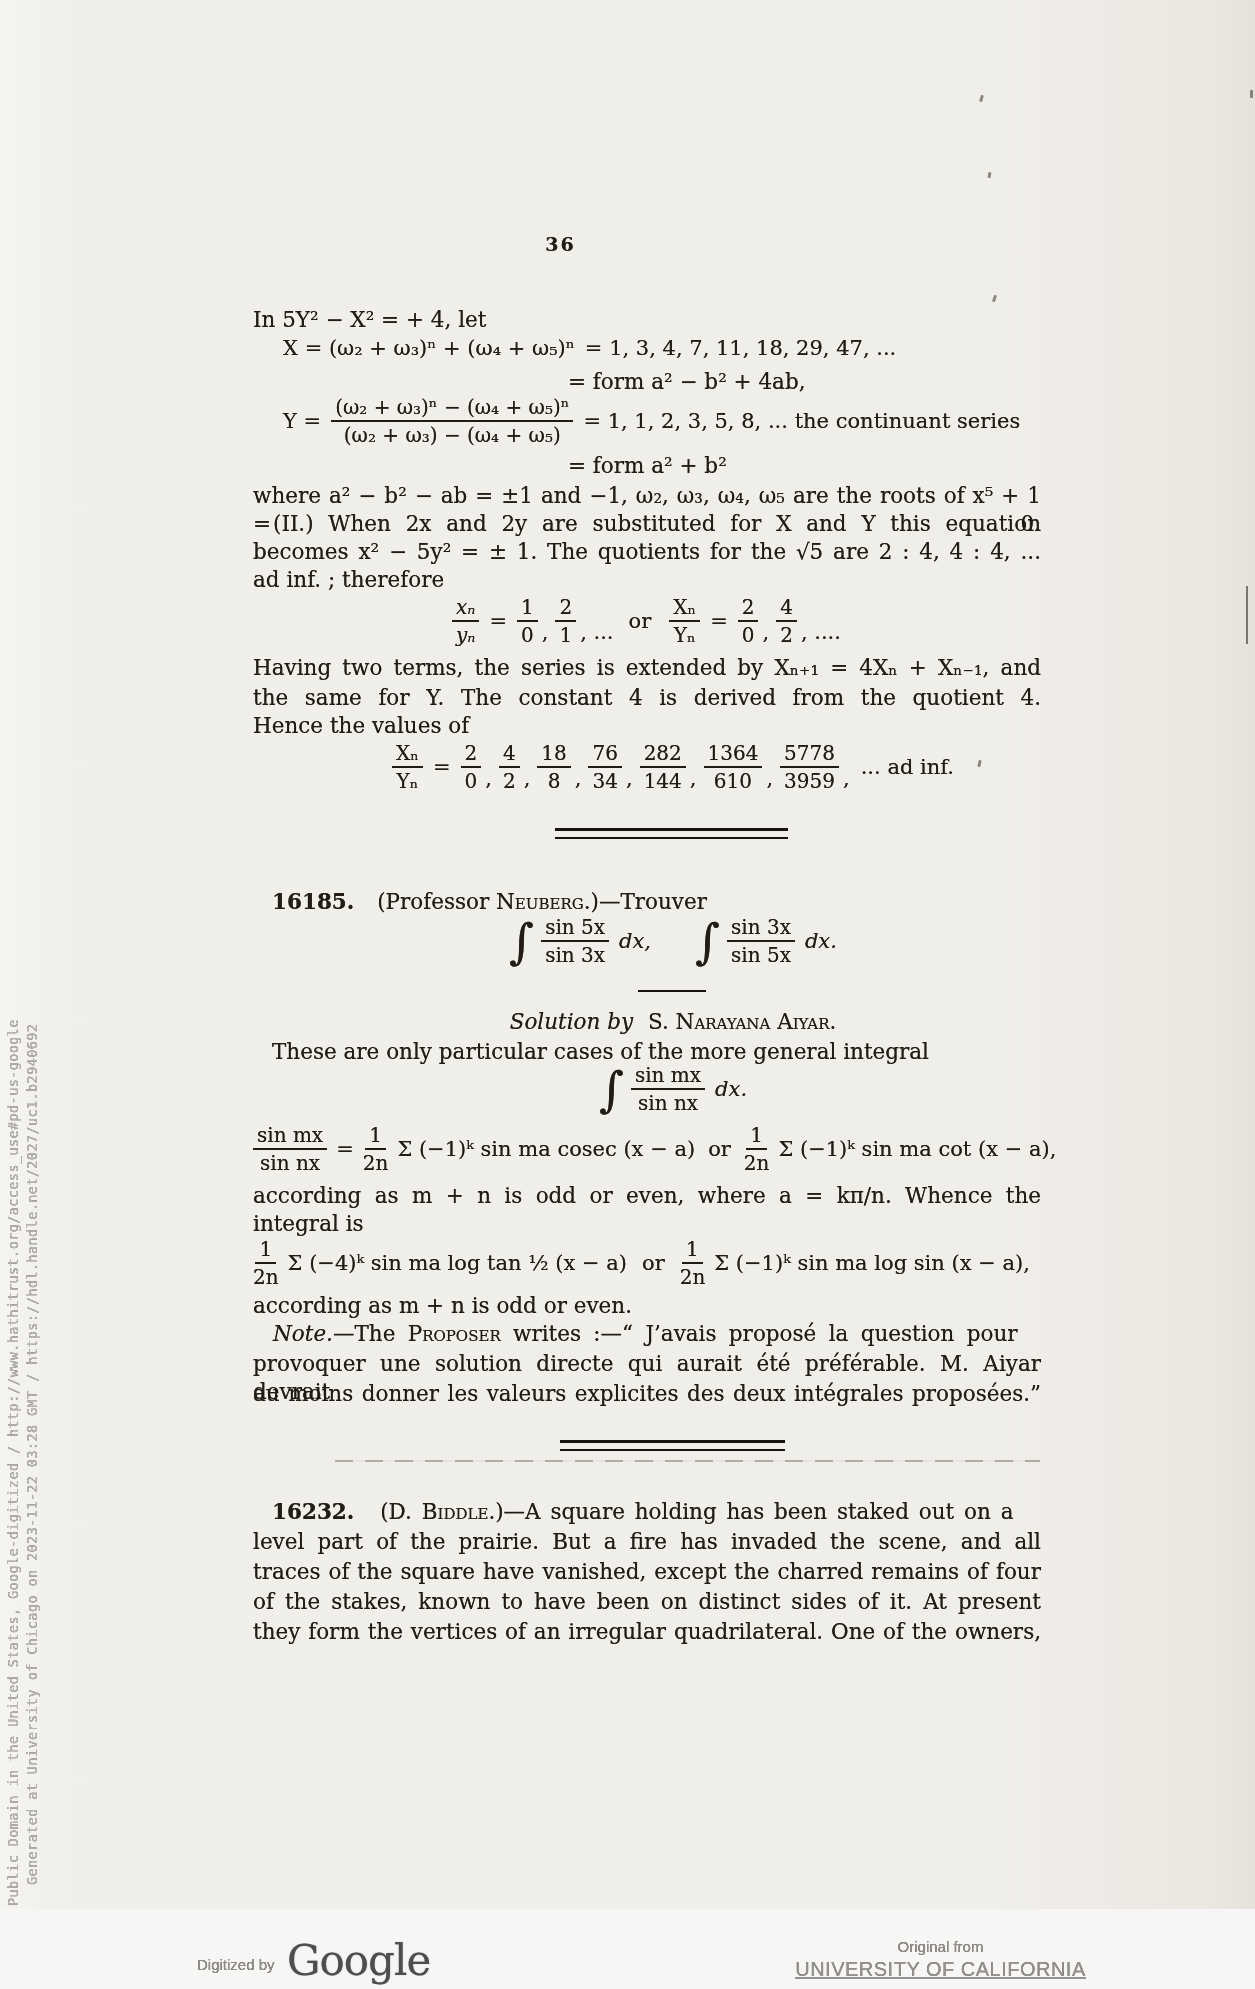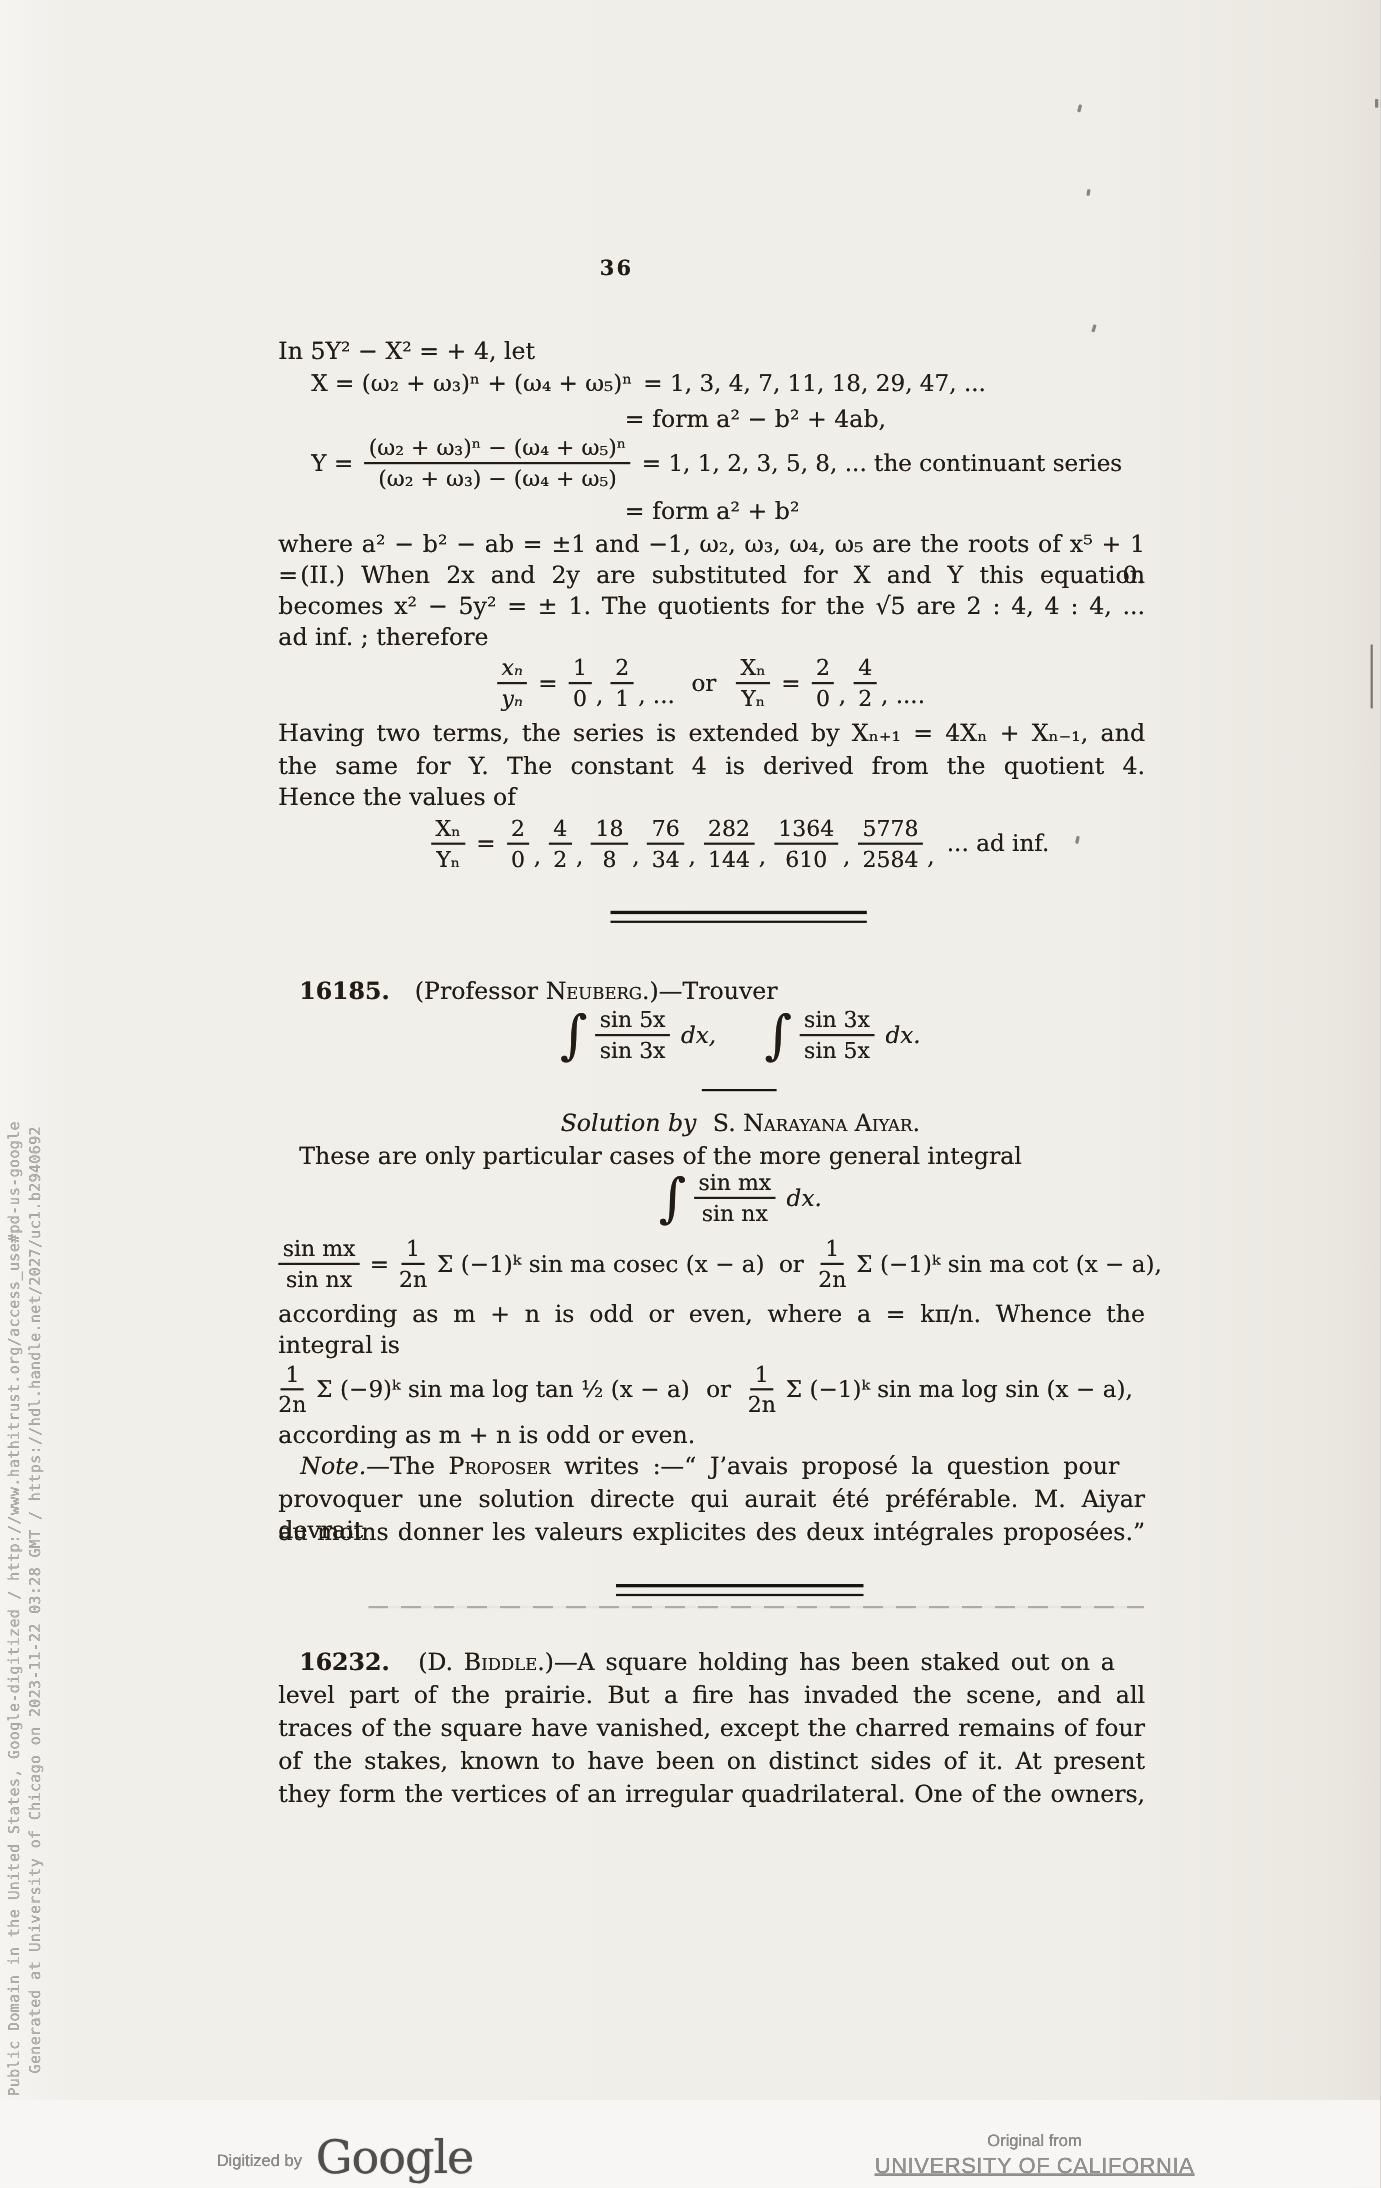--- a/index.html
+++ b/index.html
@@ -141,21 +141,21 @@
         <span class="den">144</span>
       </span>
     <span class="cm">,</span>
     <span class="frac">
         <span class="num">1364</span>
         <span class="den">610</span>
       </span>
     <span class="cm">,</span>
     <span class="frac">
         <span class="num">5778</span>
-        <span class="den">2584</span>
+        <span class="den">3959</span>
       </span>
     <span class="cm">,</span>
     <span class="tail">...  ad inf.</span>
   </div>
 
   <div class="rule-double" style="left:555px;top:828px;width:233px;"></div>
 
   <div class="txt" style="left:272px;top:888px;">
     <span class="bold">16185.</span>
     <span style="margin-left:16px;">(Professor </span><span class="sc">Neuberg</span><span>.)—Trouver</span>
@@ -220,21 +220,21 @@
   </div>
 
   <div class="txt jline" style="left:253px;top:1182px;">according as m + n is odd or even, where a = kπ/n.  Whence the</div>
   <div class="txt" style="left:253px;top:1210px;">integral is</div>
 
   <div class="eqrow" style="left:253px;top:1238px;gap:9px;">
     <span class="frac">
         <span class="num">1</span>
         <span class="den">2n</span>
       </span>
-    <span>Σ (−9)ᵏ sin ma log tan ½ (x − a)</span>
+    <span>Σ (−4)ᵏ sin ma log tan ½ (x − a)</span>
     <span style="margin:0 6px;">or</span>
     <span class="frac">
         <span class="num">1</span>
         <span class="den">2n</span>
       </span>
     <span>Σ (−1)ᵏ sin ma log sin (x − a),</span>
   </div>
 
   <div class="txt" style="left:253px;top:1292px;">according as m + n is odd or even.</div>
 

